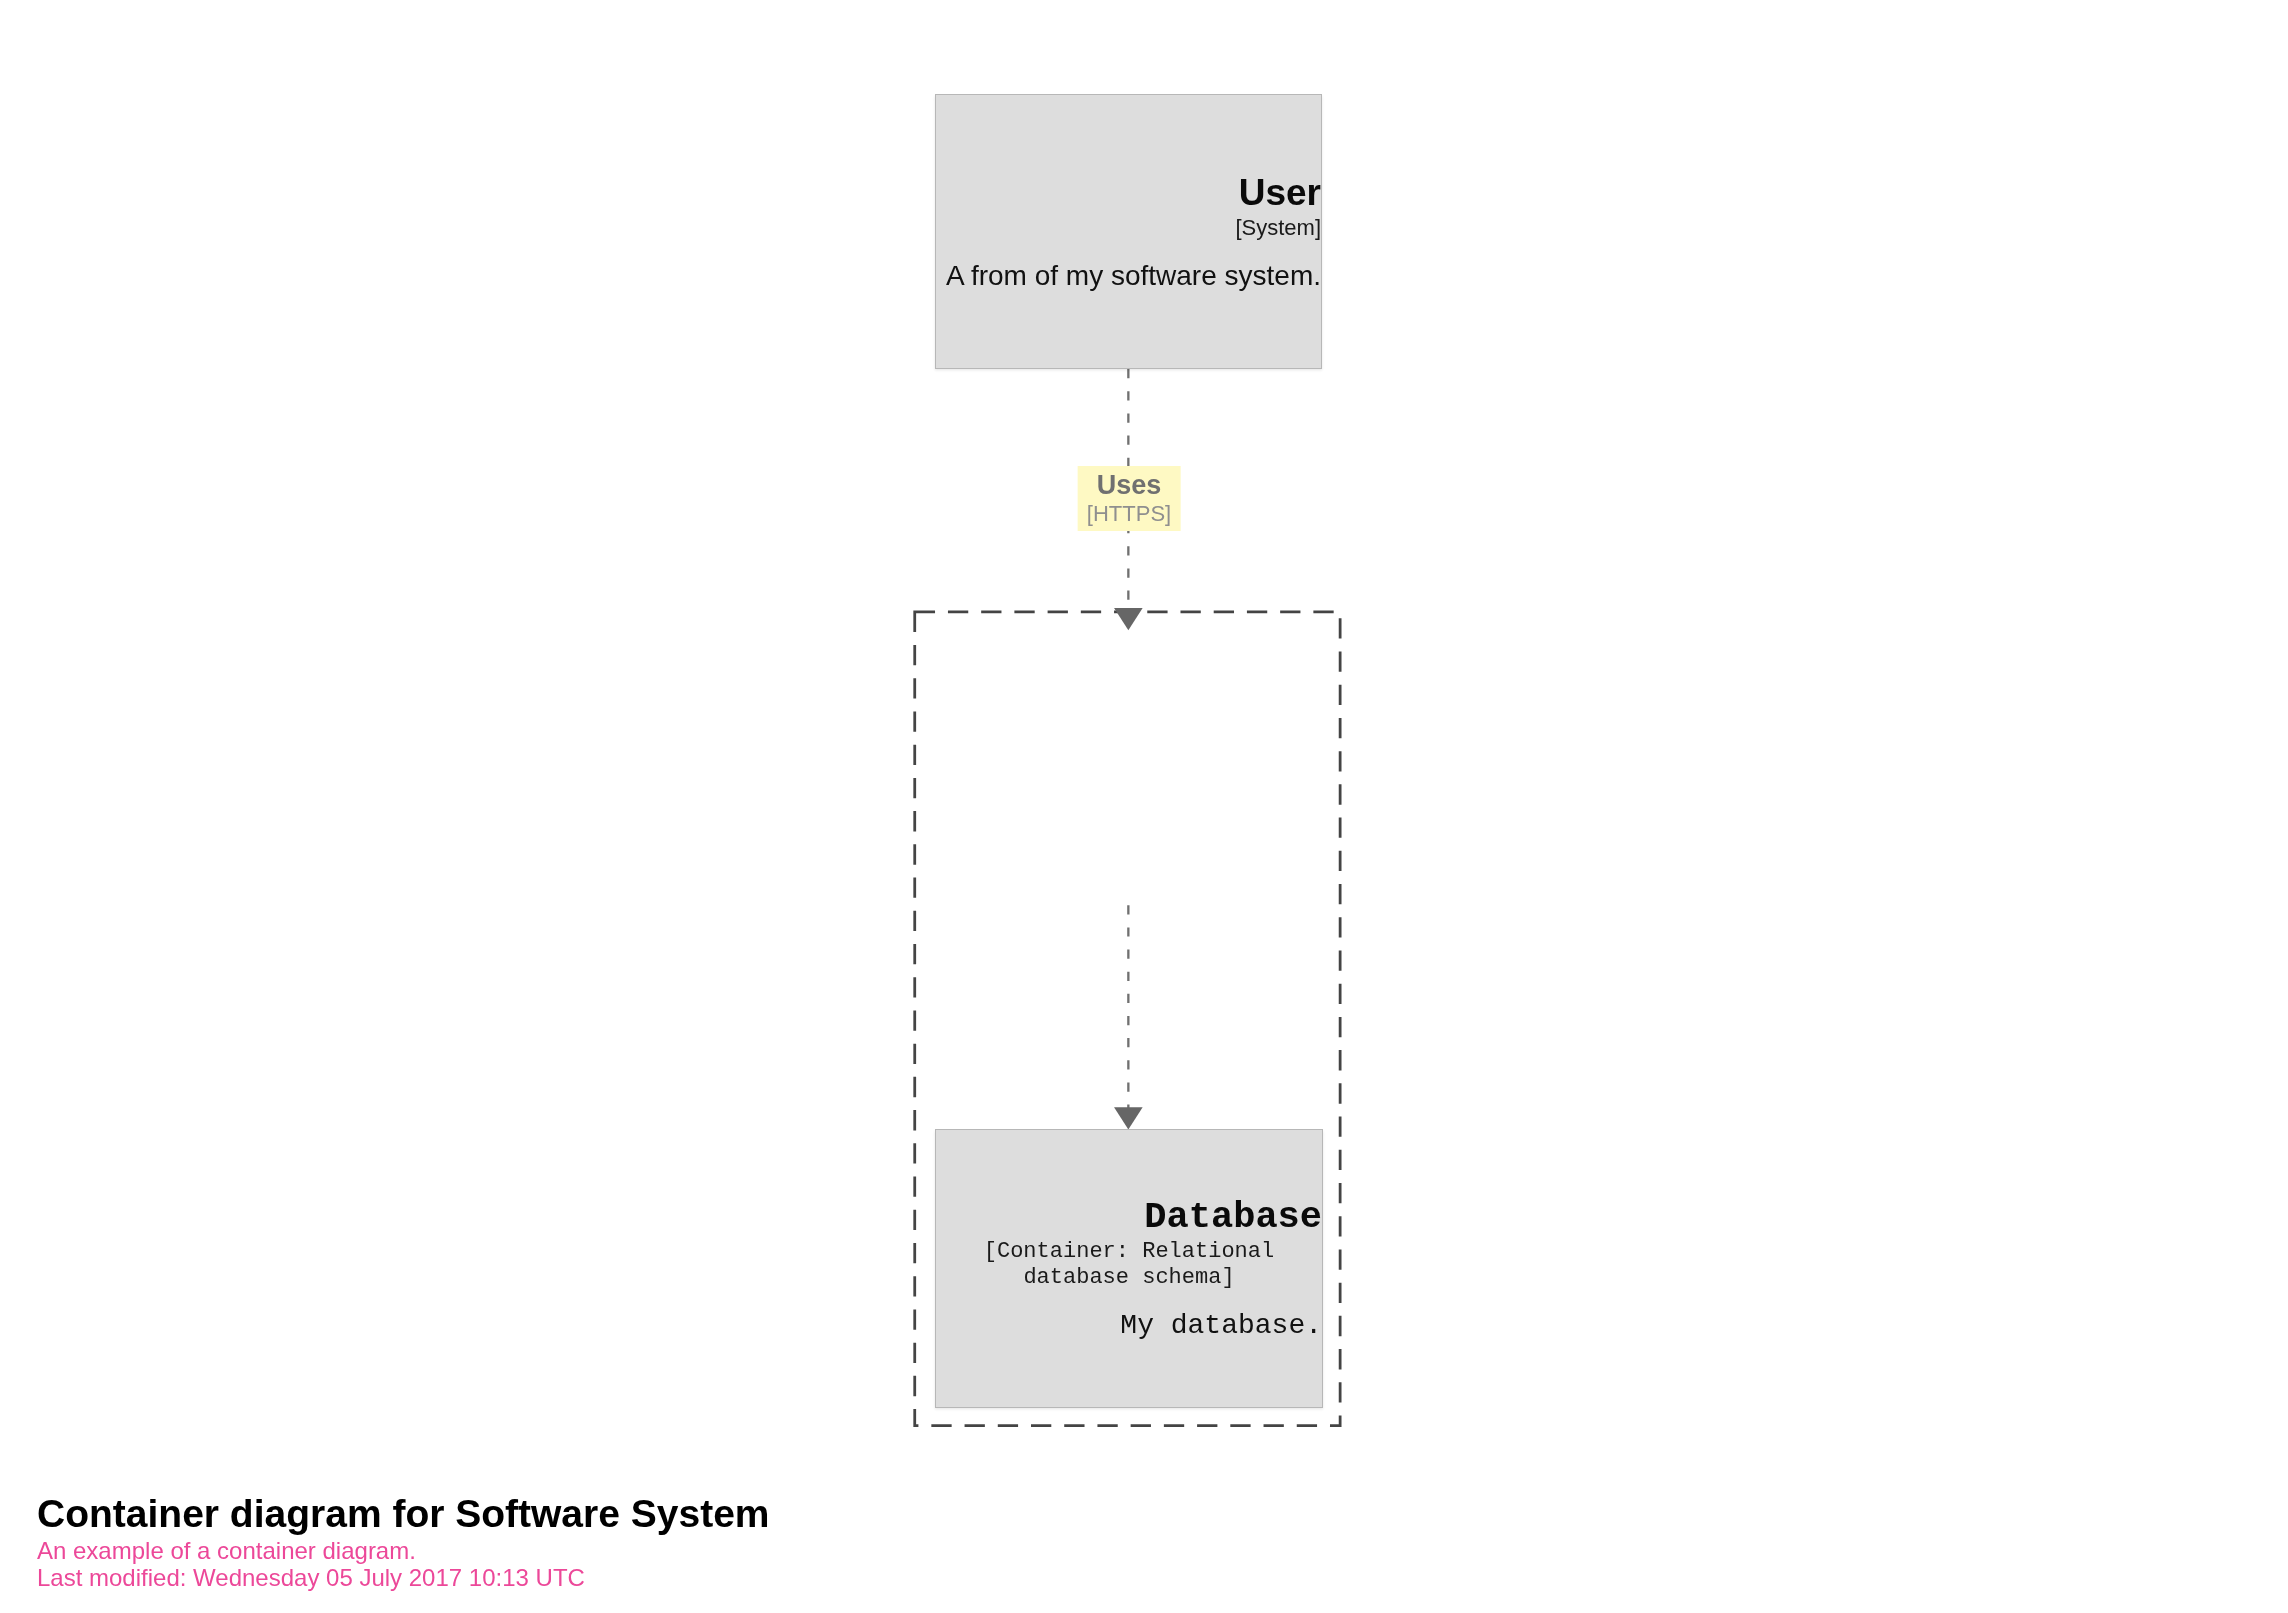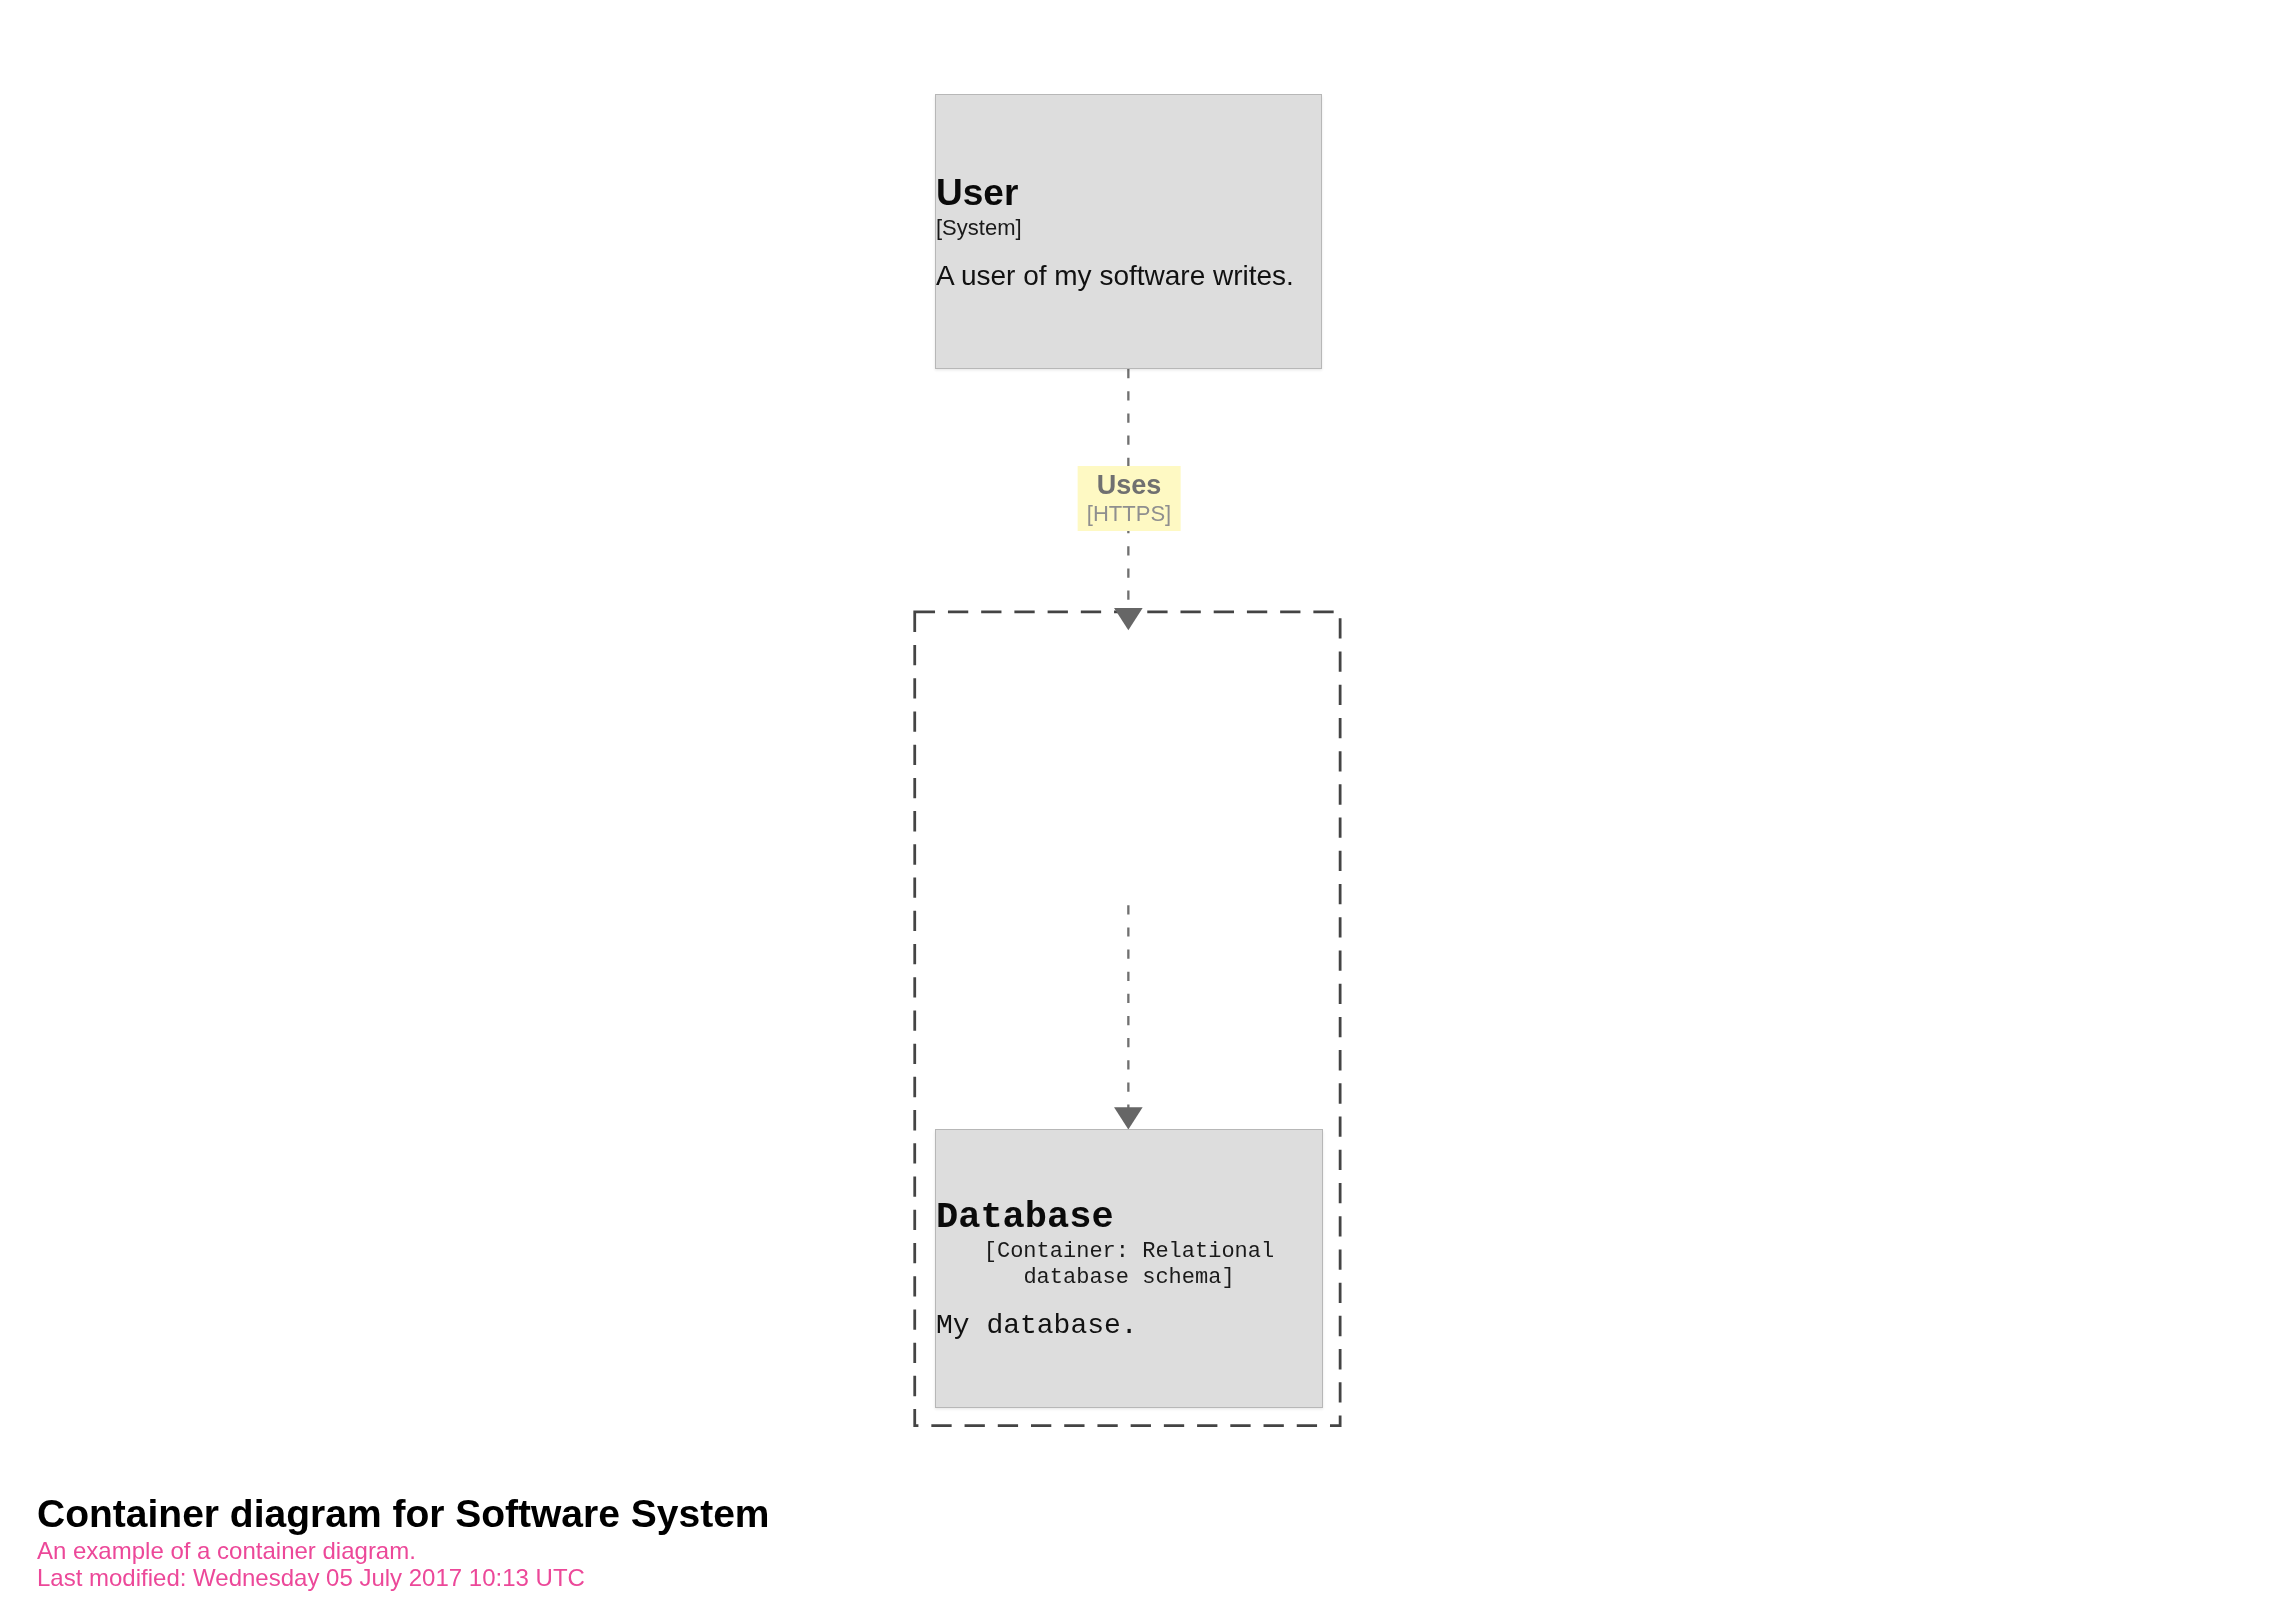--- a/index.html
+++ b/index.html
@@ -22,21 +22,21 @@
     width: 2289px;
     height: 1613px;
   }
   .node {
     position: absolute;
     background: #dddddd;
     border: 1.8px solid #b7b7b7;
     box-shadow: 0 1.8px 2.8px rgba(0,0,0,0.10);
     display: flex;
     flex-direction: column;
-    align-items: flex-start;
+    align-items: flex-end;
     justify-content: center;
     text-align: center;
     box-sizing: border-box;
   }
   .node-title {
     font-size: 37px;
     line-height: 44px;
     font-weight: 700;
     color: #0a0a0a;
   }
@@ -105,21 +105,21 @@
     <line x1="1222.5" y1="400" x2="1222.5" y2="660" stroke="#707070" stroke-width="2.5" stroke-dasharray="10 14"></line>
     <polygon points="1207,659 1238,659 1222.5,683" fill="#666666"></polygon>
 
     <line x1="1222.5" y1="981" x2="1222.5" y2="1201" stroke="#707070" stroke-width="2.5" stroke-dasharray="10 14"></line>
     <polygon points="1207,1200 1238,1200 1222.5,1224" fill="#666666"></polygon>
   </svg>
 
   <div class="node node-user">
     <div class="node-title">User</div>
     <div class="node-meta">[System]</div>
-    <div class="node-desc">A user of my software writes.</div>
+    <div class="node-desc">A from of my software system.</div>
   </div>
 
   <div class="rel-label rel-label-uses">
     <div class="rel-label-name">Uses</div>
     <div class="rel-label-meta">[HTTPS]</div>
   </div>
 
 
 
   <div class="node node-database">

